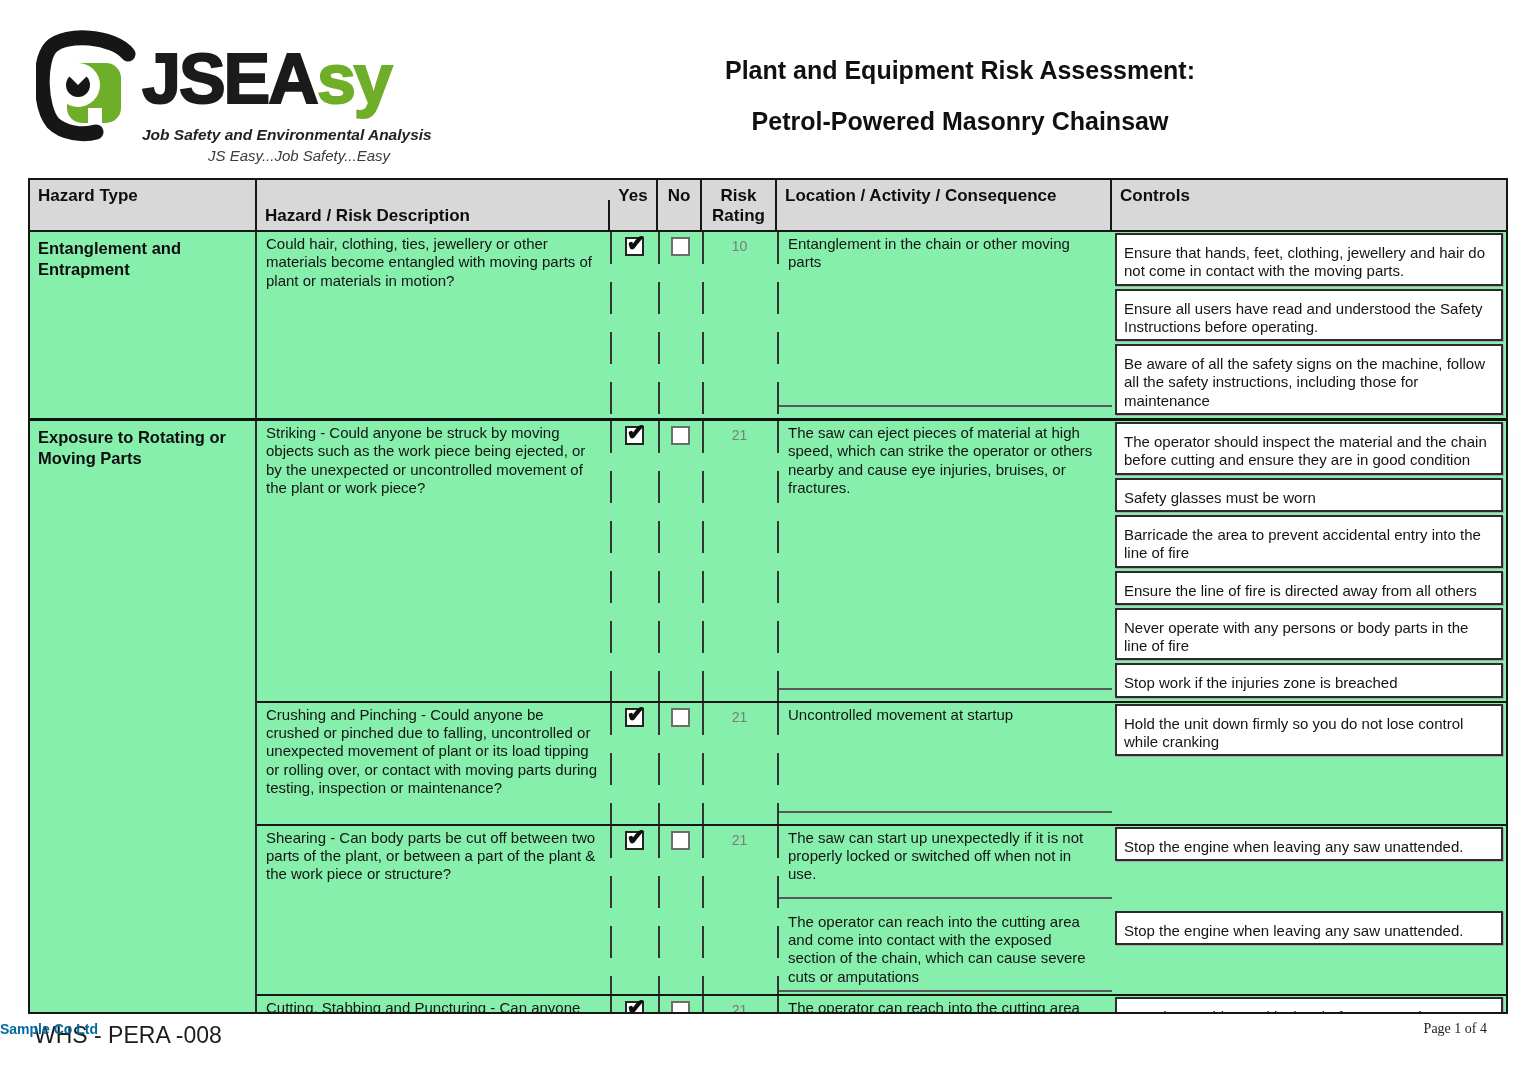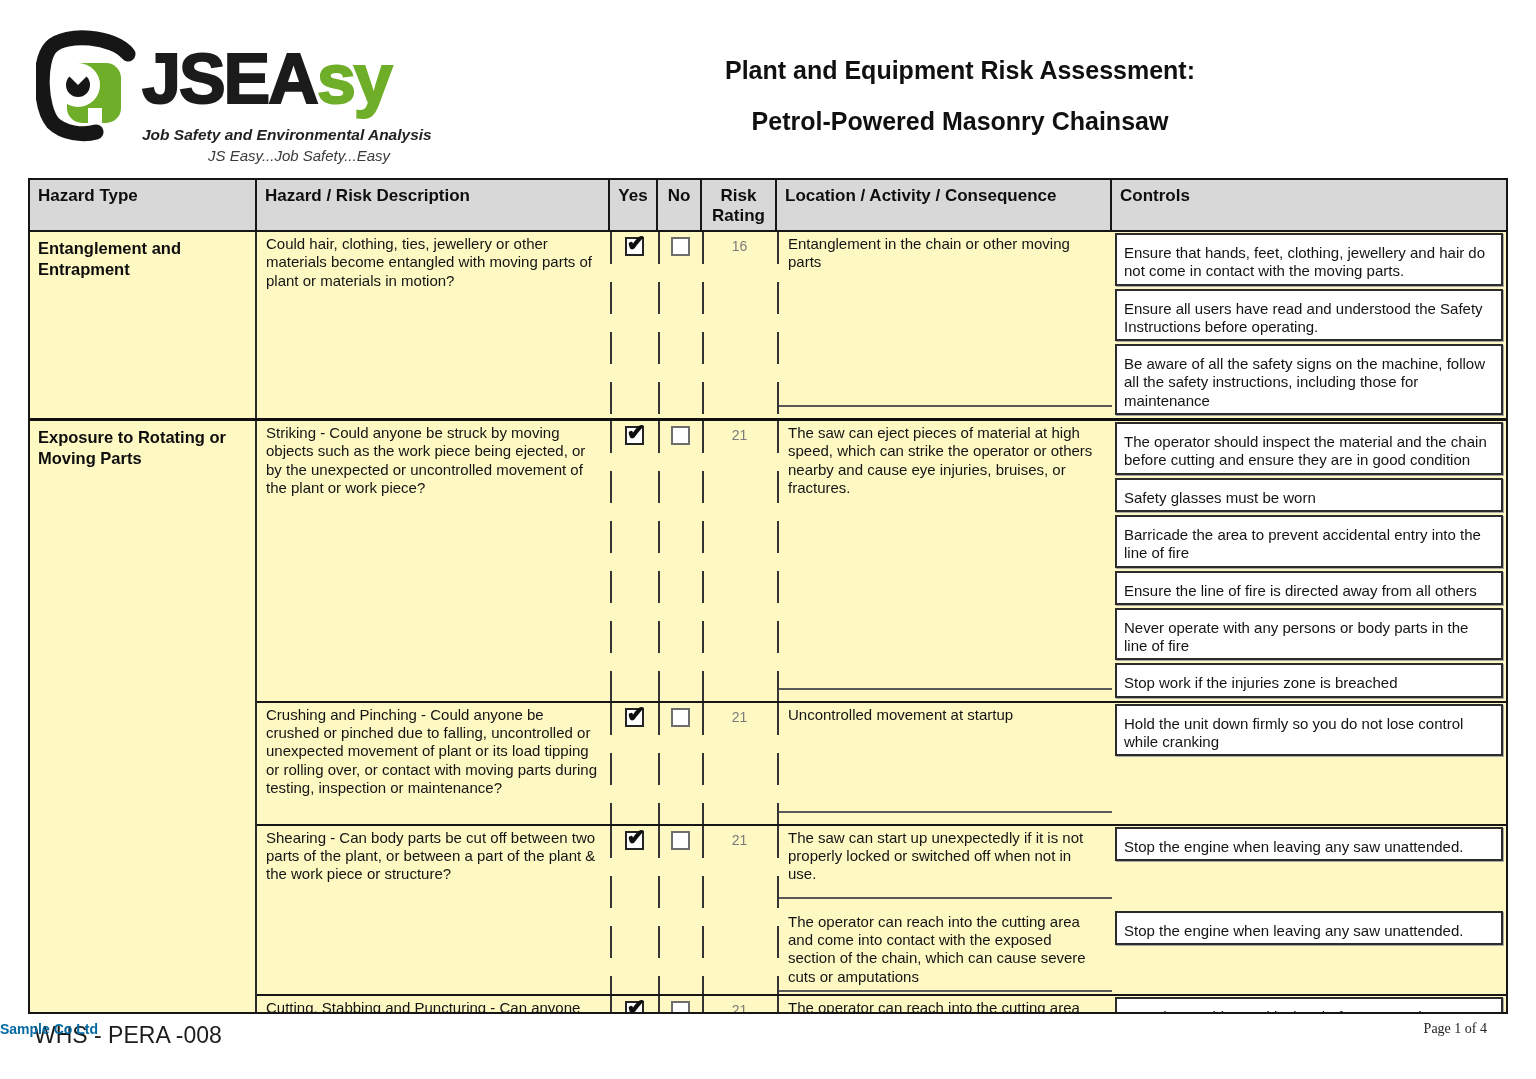--- a/index.html
+++ b/index.html
@@ -21,28 +21,28 @@
   .tagline2 { font-size:15px; font-style:italic; color:#3c3c3c; text-align:center; margin-top:3px; }
 
   
   .doc-title { position:absolute; left:560px; top:56px; width:800px; text-align:center; }
   .doc-title .t1 { font-size:25px; font-weight:bold; color:#101010; }
   .doc-title .t2 { font-size:25px; font-weight:bold; color:#101010; margin-top:22px; }
 
   
   .doc-table {
     position:absolute; left:28px; top:178px; width:1480px; height:836px;
-    border:2px solid #161616; overflow:hidden; background:#fef9c3;
+    border:2px solid #161616; overflow:hidden; background:#86efac;
   }
   .thead { display:flex; height:52px; background:var(--header-bg);
            border-bottom:2px solid #161616; font-weight:bold; font-size:17px; color:#0e0e0e; }
   .th { padding:6px 8px; border-right:2px solid #161616; line-height:1.2; }
   .th:last-child { border-right:none; }
   .th.c { text-align:center; padding-left:2px; padding-right:2px; }
-  .w-hazard { width:227px; } .w-desc { width:353px; } .w-yes { width:48px; }
+  .w-hazard { width:227px; } .w-desc { width:353px;margin-top:20px; } .w-yes { width:48px; }
   .w-no { width:44px; } .w-rating { width:75px; } .w-loc { width:335px; } .w-ctrl { flex:1; }
 
   .group { display:flex; }
   .group + .group { border-top:3px solid #111; }
   .hazard-cell { width:227px; border-right:2px solid #2b2b2b;
                  font-weight:bold; font-size:16.5px; line-height:1.25; padding:6px 8px; color:#0d0d0d; }
   .items { flex:1; display:flex; flex-direction:column; }
   .item { display:flex; }
   .item + .item { border-top:2px solid #161616; }
 
@@ -117,21 +117,21 @@
       <div class="th w-ctrl">Controls</div>
     </div>
     <div id="tbody">
         <div class="group">
           <div class="hazard-cell">Entanglement and Entrapment</div>
           <div class="items">
             <div class="item" style="min-height: 168px;">
               <div class="desc-cell">Could hair, clothing, ties, jewellery or other materials become entangled with moving parts of plant or materials in motion?</div>
               <div class="yes-cell vseg"><div class="checkbox checked"></div></div>
               <div class="no-cell vseg"><div class="checkbox unchecked"></div></div>
-              <div class="rating-cell vseg">16</div>
+              <div class="rating-cell vseg">10</div>
               <div class="pairs">
                 <div class="pair">
                   <div class="loc-cell">
                     <div class="loc-entry">Entanglement in the chain or other moving parts</div>
                   </div>
                   <div class="ctrl-cell">
                     <div class="ctrl-box">Ensure that hands, feet, clothing, jewellery and hair do not come in contact with the moving parts.</div>
                     <div class="ctrl-box">Ensure all users have read and understood the Safety Instructions before operating.</div>
                     <div class="ctrl-box">Be aware of all the safety signs on the machine, follow all the safety instructions, including those for maintenance</div>
                   </div>

